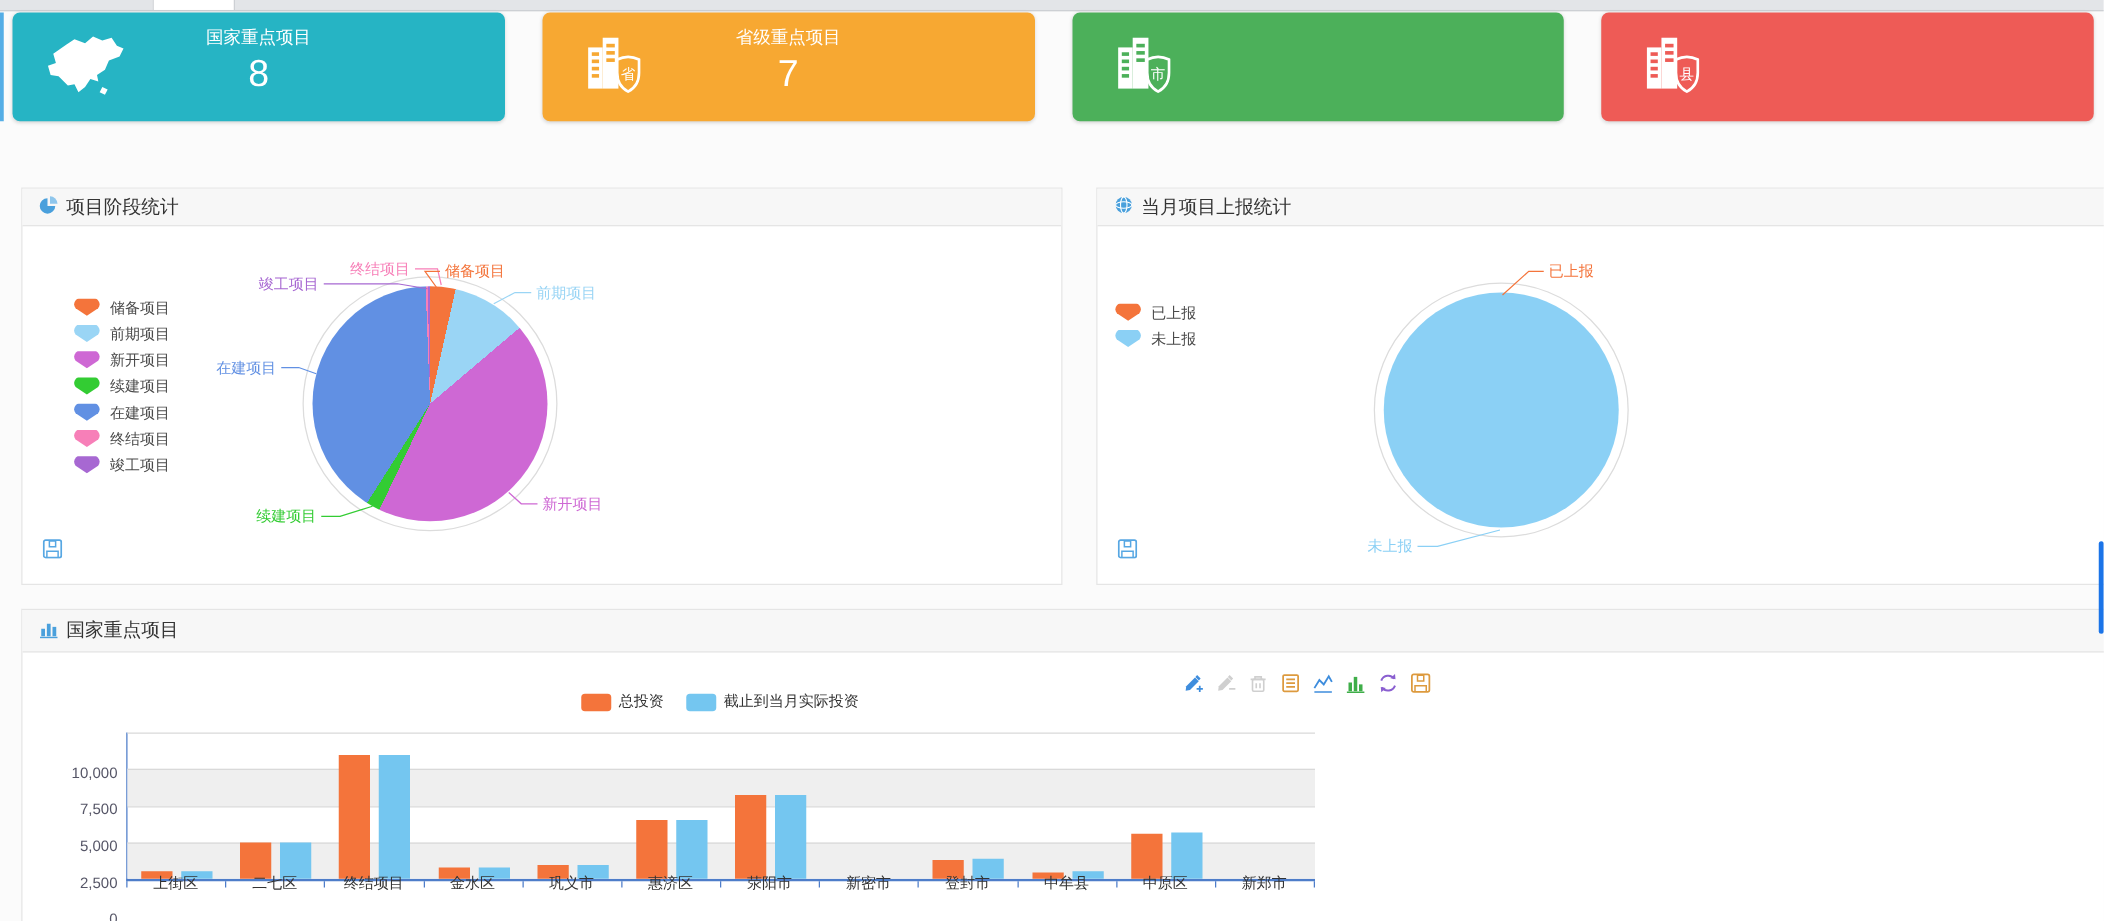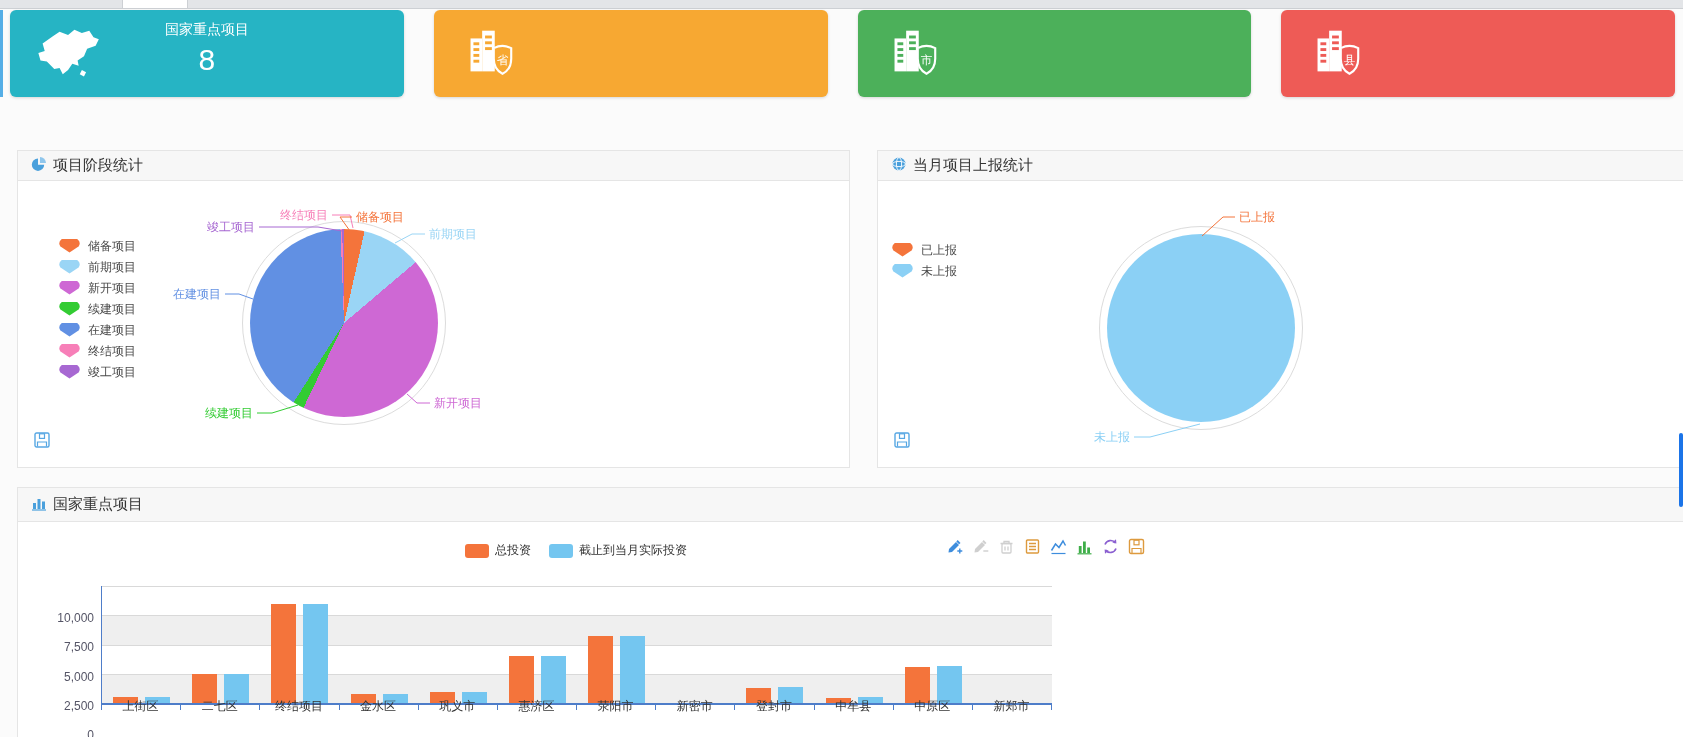--- a/index.html
+++ b/index.html
@@ -41,21 +41,21 @@
   .pie-legend{position:absolute;margin:0;padding:0;list-style:none;}
   .panel-stage .pie-legend{left:41px;top:58px;}
   .panel-report .pie-legend{left:14px;top:62px;}
   .pie-legend li{display:flex;align-items:center;height:14px;margin-bottom:7px;font-size:12px;color:#4a4a4a;cursor:pointer;}
   .pie-legend svg{margin-right:8px;}
   .labels{position:absolute;left:0;top:0;pointer-events:none;}
   .labels text{font-size:12px;}
   .save-icon{position:absolute;left:16px;bottom:16px;cursor:pointer;}
 
   
-  .bar-legend{position:absolute;left:83px;top:20px;width:950px;display:flex;justify-content:center;gap:18px;
+  .bar-legend{position:absolute;left:83px;top:31px;width:950px;display:flex;justify-content:center;gap:18px;
               font-size:12px;color:#333;align-items:center;}
   .bl-item{display:flex;align-items:center;gap:6px;cursor:pointer;}
   .bl-item i{display:inline-block;width:24px;height:14px;border-radius:3px;}
   .toolbox{position:absolute;left:928px;top:16px;display:flex;gap:9px;align-items:center;}
   .tbx{display:inline-flex;width:17px;height:17px;cursor:pointer;}
   .ylab{position:absolute;width:72px;left:4px;text-align:right;font-size:12px;color:#556;line-height:14px;margin-top:32px;}
   .plot{position:absolute;left:83px;top:64px;width:950px;height:117px;
         border-left:1px solid #4e7dc9;border-bottom:2px solid #4e7dc9;box-sizing:content-box;}
   .band{position:absolute;left:0;width:100%;}
   .band.gray{background:#efefef;}
@@ -101,20 +101,24 @@
           <rect x="18" y="28" width="6" height="3" fill="var(--card)"></rect>
             <rect x="18" y="34" width="6" height="3" fill="var(--card)"></rect>
           <rect x="27" y="4" width="13" height="42" fill="#fff"></rect>
           <rect x="30" y="9" width="7" height="3" fill="var(--card)"></rect>
             <rect x="30" y="15" width="7" height="3" fill="var(--card)"></rect>
           <rect x="30" y="21" width="7" height="3" fill="var(--card)"></rect>
           <path d="M39 22 q9 -4.5 18 0 v11 q0 11 -9 15.5 q-9 -4.5 -9 -15.5 Z" fill="var(--card)" stroke="#fff" stroke-width="2.2"></path>
           <text x="48" y="38" text-anchor="middle" font-size="12" fill="#fff">省</text>
         </svg>
       </span>
+      <div class="card-text">
+        <div class="card-title">省级重点项目</div>
+        <div class="card-value">7</div>
+      </div>
     </div>
     <div class="card" style="--card: #4cb05a;">
       <span class="card-icon">
         <svg width="62" height="52" viewBox="0 0 64 52">
           <rect x="15" y="12" width="12" height="34" fill="#fff"></rect>
           <rect x="18" y="16" width="6" height="3" fill="var(--card)"></rect>
             <rect x="18" y="22" width="6" height="3" fill="var(--card)"></rect>
           <rect x="18" y="28" width="6" height="3" fill="var(--card)"></rect>
             <rect x="18" y="34" width="6" height="3" fill="var(--card)"></rect>
           <rect x="27" y="4" width="13" height="42" fill="#fff"></rect>

